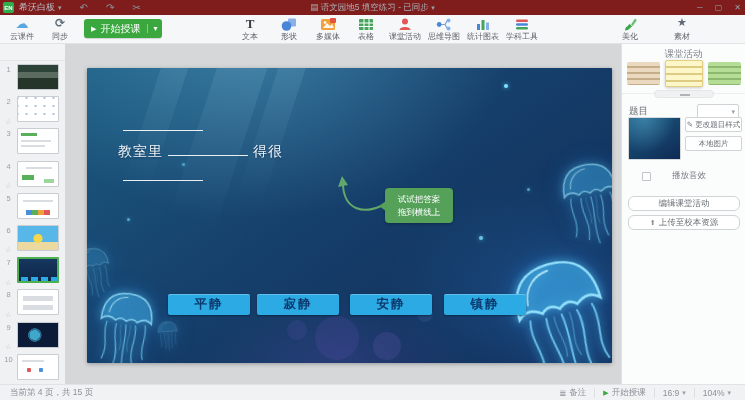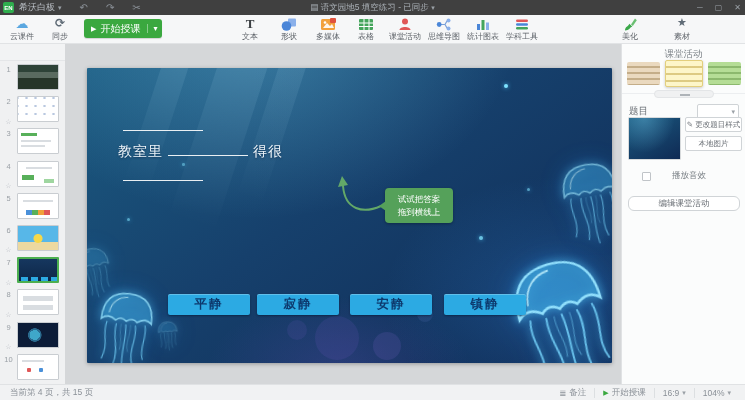--- a/index.html
+++ b/index.html
@@ -1,21 +1,21 @@
 <!DOCTYPE html>
 <html><head>
 <meta charset="utf-8">
 <style>
   html,body{margin:0;padding:0;background:#888;}
   *{box-sizing:border-box;}
   .app{position:relative;width:745px;height:400px;overflow:hidden;
        font-family:"Liberation Sans","DejaVu Sans",sans-serif;background:#d5d7d9;
        -webkit-font-smoothing:antialiased;}
   
-  .titlebar{position:absolute;left:0;top:0;width:745px;height:15px;background:#404040;
+  .titlebar{position:absolute;left:0;top:0;width:745px;height:15px;background:#7f1d1d;
             display:flex;align-items:center;color:#b9bec4;font-size:9px;}
   .logo{width:11px;height:11px;background:#2fae4e;border-radius:2px;margin:0 5px 0 3px;
         color:#fff;font-size:6px;font-weight:bold;display:flex;align-items:center;justify-content:center;}
   .tb-ic{color:#8a9097;font-size:10px;margin:0 9px;cursor:default;}
   .tb-center{position:absolute;left:0;right:0;text-align:center;font-size:8.5px;color:#aab0b6;pointer-events:none;}
   .tb-center span{pointer-events:auto;}
   .winbtns{position:absolute;right:4px;top:0;height:15px;display:flex;align-items:center;gap:12px;color:#9aa0a6;font-size:8px;}
   
   .toolbar{position:absolute;left:0;top:15px;width:745px;height:29px;background:#f6f7f8;border-bottom:1px solid #e1e3e5;}
   .titem{position:absolute;top:2px;width:40px;text-align:center;color:#5f646a;font-size:8px;line-height:1;cursor:pointer;}
@@ -408,20 +408,24 @@
     </div>
 
     <div class="chkrow">
       <span class="chk"></span>
       <span>播放音效</span>
     </div>
 
     <div class="wbtn" style="top:152px">
       <span>编辑课堂活动</span>
     </div>
+    <div class="wbtn" style="top:171px">
+      <span style="font-size:7px;color:#8a9097">⬆</span>
+      <span>上传至校本资源</span>
+    </div>
   </div>
 
   <div class="statusbar">
     <span class="sb-left">当前第 4 页，共 15 页</span>
     <div class="sb-right">
       <span class="sb-item">
         <span>≣</span>
         <span>备注</span>
       </span>
       <span class="sb-item">

